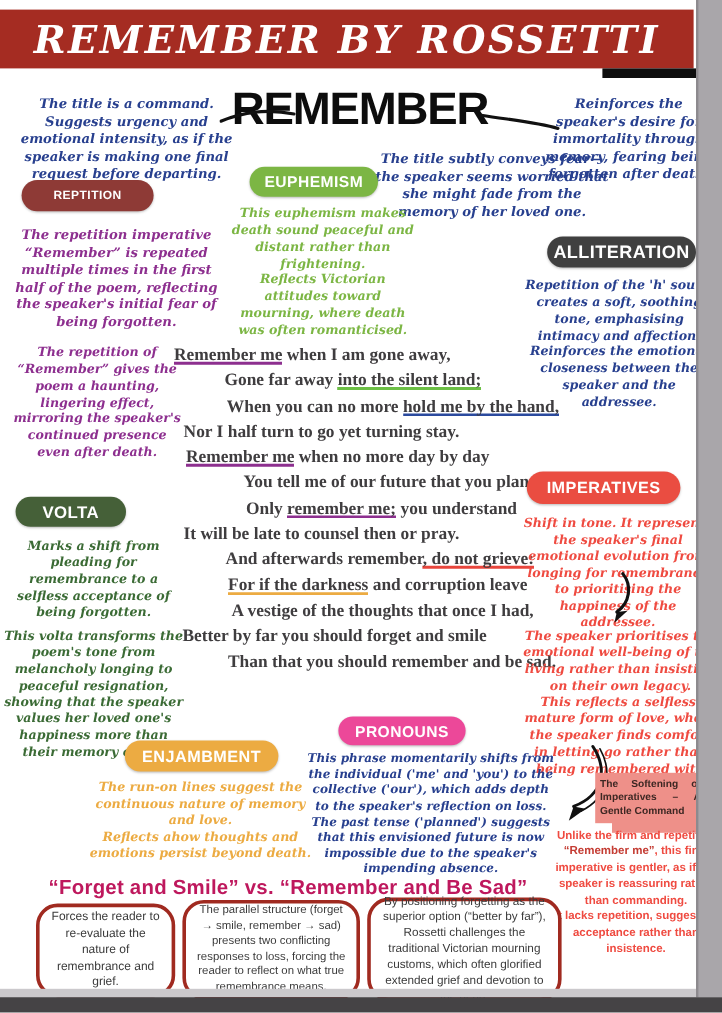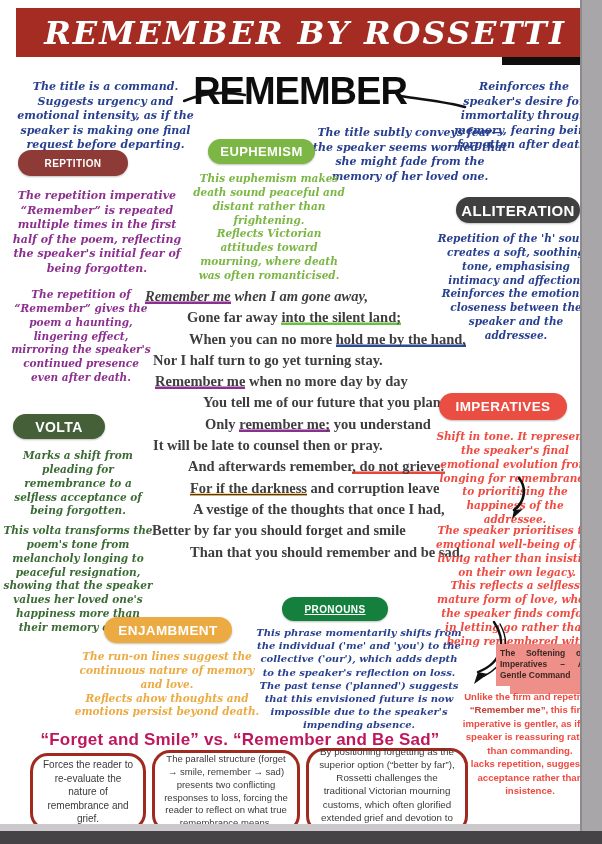--- a/index.html
+++ b/index.html
@@ -1,19 +1,19 @@
 <!DOCTYPE html>
 <html><head>
 <meta charset="utf-8">
 <style>
   html,body{margin:0;padding:0;background:#e8e8e8;}
   #page{position:relative;width:602px;height:844px;background:#ffffff;overflow:hidden;
         font-family:"Liberation Sans",sans-serif;}
   
-  .banner{position:absolute;left:16px;top:8px;width:578px;height:49px;background:#a52c22;
+  .banner{position:absolute;left:0;top:8px;width:578px;height:49px;background:#a52c22;
           display:flex;align-items:center;justify-content:center;}
   .banner-title{color:#fff;font-family:"DejaVu Serif",serif;font-style:italic;font-weight:bold;
           font-size:32px;letter-spacing:2px;white-space:nowrap;}
   .black-bar{position:absolute;left:502px;top:57px;width:78px;height:8px;background:#0e0e0e;}
   
   .poem-title{position:absolute;left:150px;top:70px;width:300px;text-align:center;
           font-size:38px;font-weight:bold;letter-spacing:-1px;color:#0d0d0d;
           font-family:"Liberation Sans",sans-serif;}
   
   .note{position:absolute;font-family:"DejaVu Serif",serif;font-style:italic;font-weight:bold;
@@ -32,21 +32,21 @@
   .poem{position:absolute;left:140px;top:288px;width:345px;
         font-family:"Liberation Serif",serif;font-weight:600;font-size:14.5px;
         color:#3f3d3f;}
   .poem-line{height:21.3px;white-space:nowrap;}
   .u{padding-bottom:0px;}
   .u-purple{box-shadow:0 -2.5px 0 #8d2f8f inset;}
   .u-green{box-shadow:0 -2.5px 0 #6cbf45 inset;margin-top:34px;}
   .u-blue{box-shadow:0 -2.5px 0 #2b4a9e inset;}
   .u-darkgreen{box-shadow:0 -2.5px 0 #2f6b33 inset;}
   .u-red{box-shadow:0 -2.5px 0 #e8453c inset;}
-  .u-orange{box-shadow:0 -2.5px 0 #ecab42 inset;text-decoration:underline;}
+  .u-orange{box-shadow:0 -2.5px 0 #ecab42 inset;}
   
   .softening{position:absolute;left:496px;top:644px;width:84px;background:#ee9089;
         padding:4px 4px 5px 4px;font-size:8.5px;font-weight:bold;color:#3d2723;
         text-align:justify;line-height:1.3;}
   .softening::after{content:"";position:absolute;left:14px;right:-4px;bottom:-8px;height:11px;
         background:#ee9089;}
   
   .final-note{position:absolute;left:462px;top:690px;width:136px;text-align:center;
         font-size:9.6px;font-weight:bold;color:#ef4b41;line-height:1.4;white-space:pre-line;}
   .final-note .strong{color:#c43c33;}
@@ -104,21 +104,21 @@
   <div class="note c-blue" style="left:436px;top:232px;width:160px;font-size:10.5px;">Repetition of the 'h' sound creates a soft, soothing tone, emphasising intimacy and affection.
 Reinforces the emotional closeness between the speaker and the addressee.</div>
 
   <div class="note c-purple" style="left:10px;top:288px;width:142px;font-size:10.5px;">The repetition of “Remember” gives the poem a haunting, lingering effect, mirroring the speaker's continued presence even after death.</div>
 
   <div class="pill" style="left:13px;top:414px;width:92px;height:25px;background:#456038;font-size:14px;">VOLTA</div>
   <div class="note c-dgreen" style="left:2px;top:449px;width:152px;font-size:10.5px;">Marks a shift from pleading for remembrance to a selfless acceptance of being forgotten.</div>
   <div class="note c-dgreen" style="left:2px;top:524px;width:152px;font-size:10.5px;">This volta transforms the poem's tone from melancholy longing to peaceful resignation, showing that the speaker values her loved one's happiness more than their memory of her</div>
 
   <div class="poem">
-      <div class="poem-line" style="margin-left: 5px; font-style: italic;"><span class="u u-purple">Remember me</span><span> when I am gone away,</span></div>
+      <div class="poem-line" style="margin-left: 5px;"><span class="u u-purple">Remember me</span><span> when I am gone away,</span></div>
       <div class="poem-line" style="margin-left: 47px;"><span>Gone far away </span><span class="u u-green">into the silent land;</span></div>
       <div class="poem-line" style="margin-left: 49px;"><span>When you can no more </span><span class="u u-blue">hold me by the hand,</span></div>
       <div class="poem-line" style="margin-left: 13px;"><span>Nor I half turn to go yet turning stay.</span></div>
       <div class="poem-line" style="margin-left: 15px;"><span class="u u-purple">Remember me</span><span> when no more day by day</span></div>
       <div class="poem-line" style="margin-left: 63px;"><span>You tell me of our future that you plann'd:</span></div>
       <div class="poem-line" style="margin-left: 65px;"><span>Only </span><span class="u u-purple">remember me;</span><span> you understand</span></div>
       <div class="poem-line" style="margin-left: 13px;"><span>It will be late to counsel then or pray.</span></div>
       <div class="poem-line" style="margin-left: 48px;"><span>And afterwards remember</span><span class="u u-red">, do not grieve:</span></div>
       <div class="poem-line" style="margin-left: 50px;"><span class="u u-orange">For if the darkness</span><span> and corruption leave</span></div>
       <div class="poem-line" style="margin-left: 53px;"><span>A vestige of the thoughts that once I had,</span></div>
@@ -148,21 +148,21 @@
   </div>
   <div class="softening">The Softening of Imperatives – A Gentle Command</div>
 
   <div class="final-note"><span>Unlike the firm and repetitive </span><span class="strong">“Remember me”</span><span>, this final imperative is gentler, as if the speaker is reassuring rather than commanding.
 It lacks repetition, suggesting acceptance rather than insistence.</span></div>
 
   <div class="pill" style="left:104px;top:617px;width:128px;height:26px;background:#ecab42;font-size:13.5px;">ENJAMBMENT</div>
   <div class="note c-orange" style="left:68px;top:650px;width:198px;font-size:10.5px;">The run-on lines suggest the continuous nature of memory and love.
 Reflects ahow thoughts and emotions persist beyond death.</div>
 
-  <div class="pill" style="left:282px;top:597px;width:106px;height:24px;background:#15803d;font-size:10px;text-decoration:underline;">PRONOUNS</div>
+  <div class="pill" style="left:282px;top:597px;width:106px;height:24px;background:#ec4899;font-size:13px;">PRONOUNS</div>
   <div class="note c-blue" style="left:256px;top:626px;width:206px;font-size:10px;">This phrase momentarily shifts from the individual ('me' and 'you') to the collective ('our'), which adds depth to the speaker's reflection on loss.
 The past tense ('planned') suggests that this envisioned future is now impossible due to the speaker's impending absence.</div>
 
   <div class="bottom-title">“Forget and Smile” vs. “Remember and Be Sad”</div>
 
   <div class="bbox" style="left:30px;top:753px;width:116px;height:78px;font-size:10px;">Forces the reader to re-evaluate the nature of remembrance and grief.</div>
   <div class="bbox" style="left:152px;top:750px;width:148px;height:83px;font-size:9.5px;">The parallel structure (forget → smile, remember → sad) presents two conflicting responses to loss, forcing the reader to reflect on what true remembrance means.</div>
   <div class="bbox" style="left:306px;top:748px;width:162px;height:86px;font-size:9.8px;">By positioning forgetting as the superior option (“better by far”), Rossetti challenges the traditional Victorian mourning customs, which often glorified extended grief and devotion to the dead.</div>
 
   <div class="right-strip"></div>

